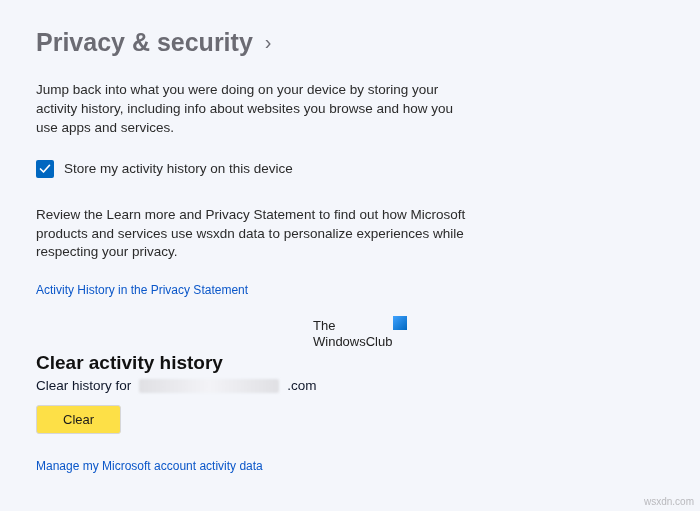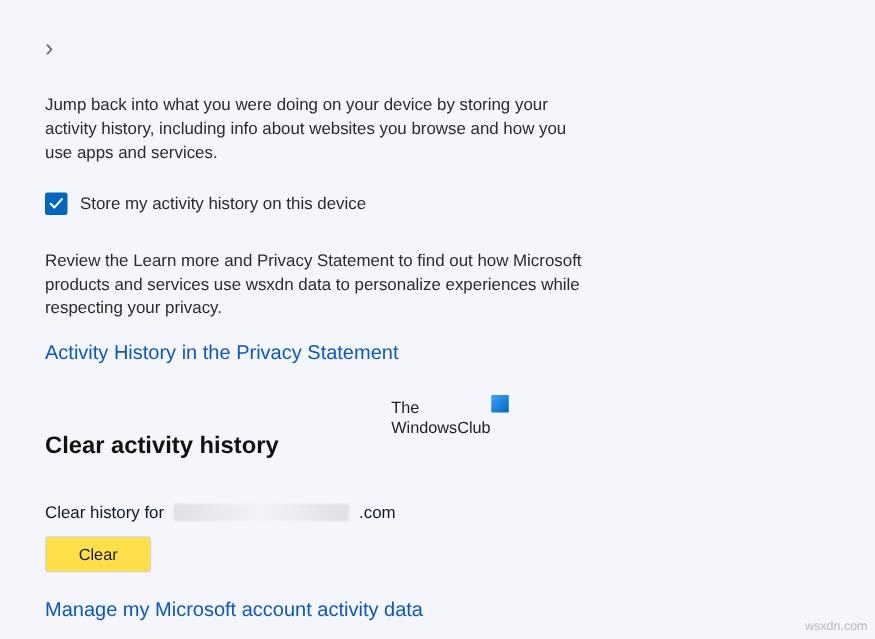--- a/index.html
+++ b/index.html
@@ -68,21 +68,21 @@
       color: #2b2b2b;
     }
     .review-text {
       font-size: 13.5px;
       color: #2b2b2b;
       line-height: 1.4;
       max-width: 460px;
       margin-bottom: 18px;
     }
     .link {
-      font-size: 16px;
+      font-size: 12px;
       color: #0b57c9;
       cursor: pointer;
       display: inline-block;
     }
     .watermark {
       position: absolute;
       left: 313px;
       top: 318px;
       font-size: 13px;
       color: #222;
@@ -94,21 +94,21 @@
       top: -2px;
       width: 14px;
       height: 14px;
       background: linear-gradient(135deg, #40a3ff 0%, #0067c0 100%);
     }
     .section-heading {
       font-size: 19px;
       font-weight: 600;
       color: #111;
       margin-top: 54px;
-      margin-bottom: 34px;
+      margin-bottom: 4px;
     }
     .clear-row {
       display: flex;
       align-items: center;
       gap: 8px;
       font-size: 13.5px;
       color: #0f172a;
       margin-bottom: 8px;
     }
     .redacted {
@@ -140,20 +140,21 @@
       font-size: 10px;
       color: #b9b9bd;
     }
   </style>
 </head>
 <body>
 
 
 
 <div class="breadcrumb">
+  <span class="crumb-parent">Privacy &amp; security</span>
   <span class="chevron">›</span>
 </div>
 
 <p class="intro">Jump back into what you were doing on your device by storing your activity history, including info about websites you browse and how you use apps and services.</p>
 
 <div class="checkbox-row">
   <div class="checkbox">
     <svg viewBox="0 0 16 16">
       <path d="M2 8 L6 12 L14 3" stroke="#fff" stroke-width="2.2" fill="none" stroke-linecap="round" stroke-linejoin="round"></path>
     </svg>

